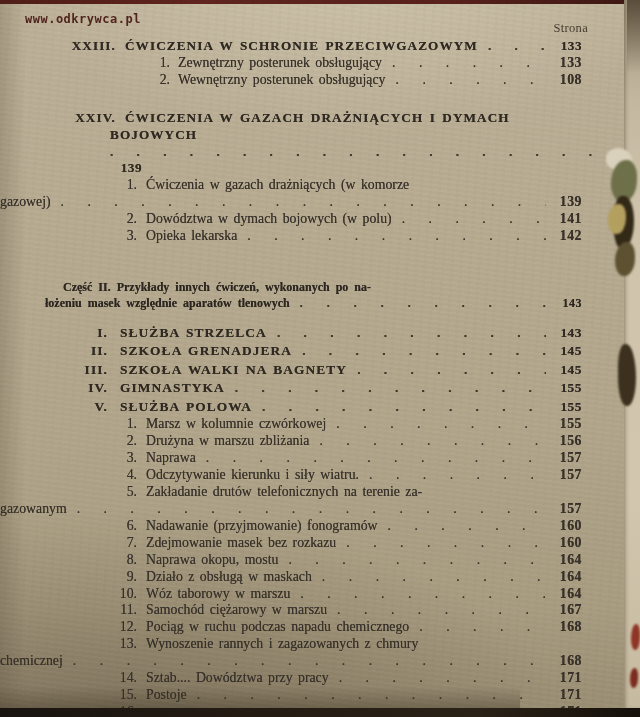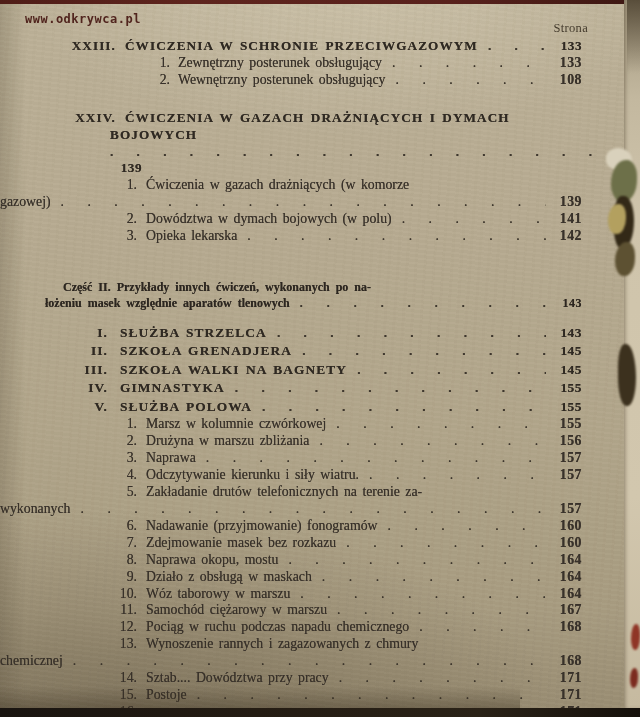--- a/index.html
+++ b/index.html
@@ -190,21 +190,21 @@
         <span class="num">4.</span>
         <span class="txt">Odczytywanie kierunku i siły wiatru.</span>
         <span class="leader"></span>
         <span class="pg">157</span>
       </div>
       <div class="row sub2">
         <span class="num">5.</span>
         <span class="txt">Zakładanie drutów telefonicznych na terenie za-</span>
       </div>
       <div class="row cont2">
-        <span class="txt">wykonanych</span>
+        <span class="txt">gazowanym</span>
         <span class="leader"></span>
         <span class="pg">157</span>
       </div>
       <div class="row sub2">
         <span class="num">6.</span>
         <span class="txt">Nadawanie (przyjmowanie) fonogramów</span>
         <span class="leader"></span>
         <span class="pg">160</span>
       </div>
       <div class="row sub2">

